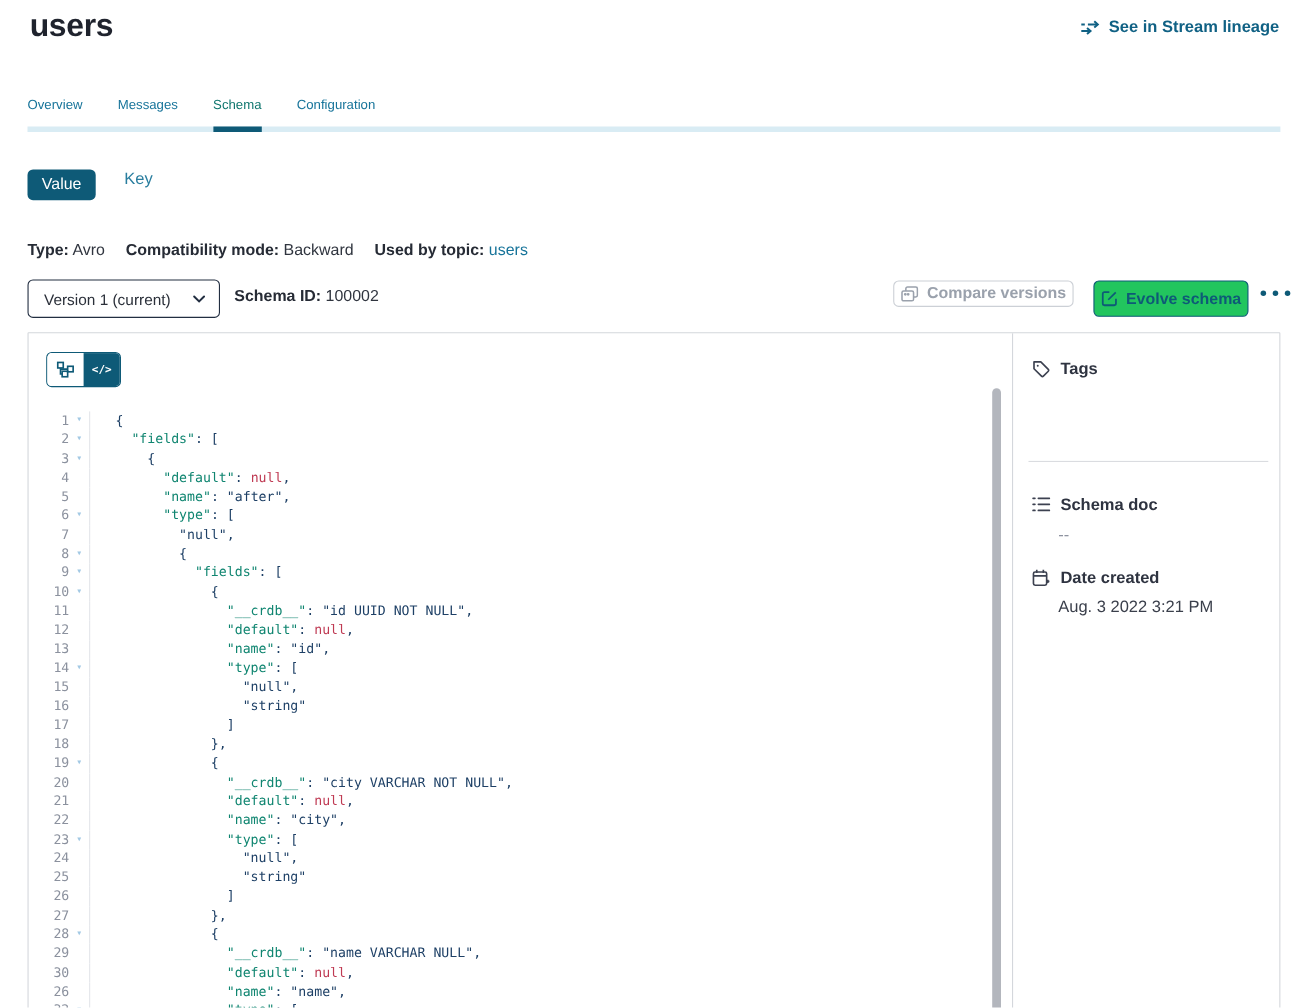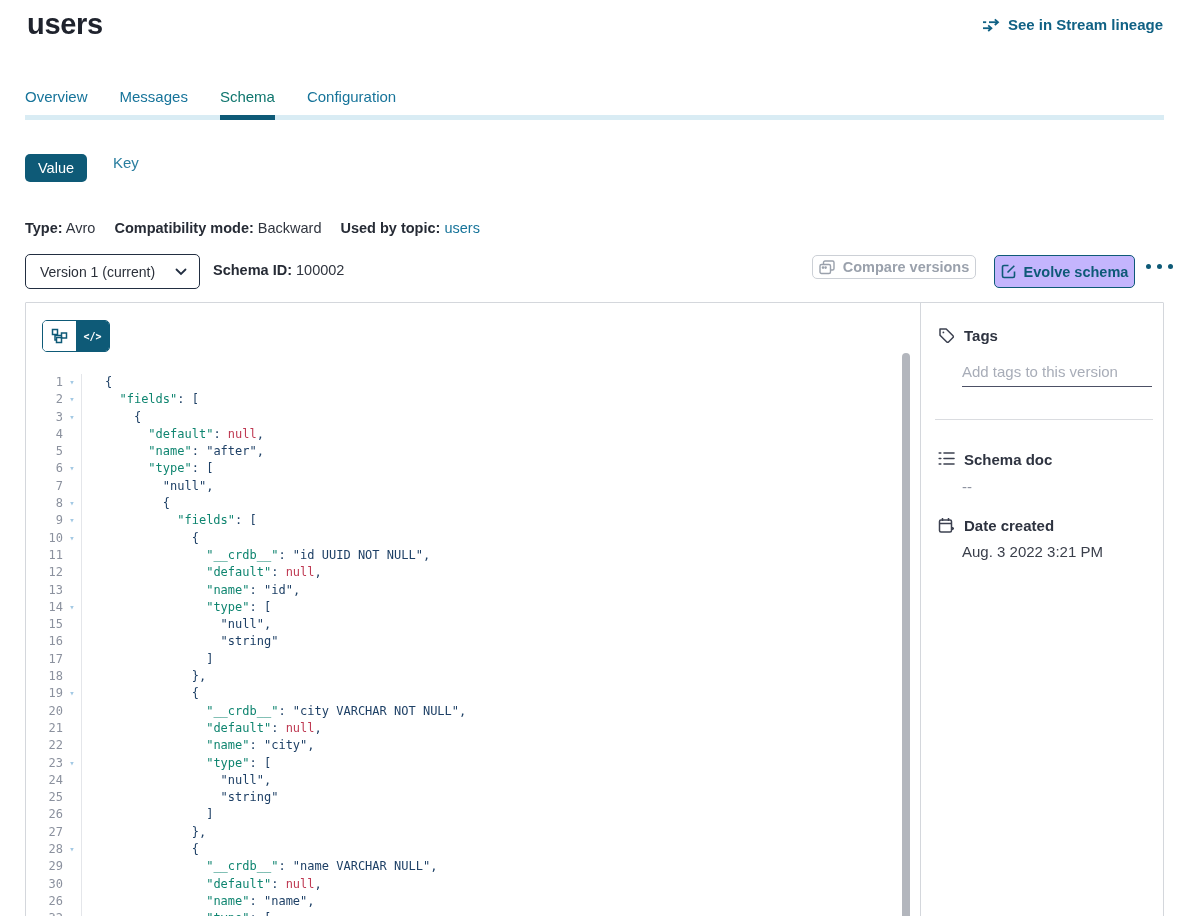--- a/index.html
+++ b/index.html
@@ -8,21 +8,21 @@
   .page { position:relative; width:1189px; height:916px; background:#fff; }
 
   
   .title { position:absolute; left:27px; top:8px; font-size:29px; font-weight:700;
            color:#1f232d; letter-spacing:-0.3px; }
   .lineage-link { position:absolute; right:26px; top:16px; display:flex; align-items:center;
                   gap:7px; color:#106184; font-size:15px; font-weight:600; cursor:pointer; }
 
   
   .tabs { position:absolute; left:25px; top:88px; right:25px; height:32px; display:flex; gap:32px; }
-  .tab { font-size:15px; color:#17749a; padding-bottom:13px; cursor:pointer; position:relative; z-index:2; }
+  .tab { font-size:12px; color:#17749a; padding-bottom:13px; cursor:pointer; position:relative; z-index:2; }
   .tab.active { color:#0f766e; font-weight:500; border-bottom:5px solid #0e5a77; }
   .tab-underline { position:absolute; left:25px; right:25px; top:115px; height:5px; background:#d9ecf4; z-index:1; }
 
   
   .vk-toggle { position:absolute; left:25px; top:154px; display:flex; align-items:flex-start; gap:26px; }
   .value-btn { background:#0e5a77; color:#fff; font-size:14.5px; padding:6px 13px;
                border:none; border-radius:5px; cursor:pointer; font-family:inherit; }
   .key-link { color:#2a7e9f; font-size:15px; cursor:pointer; }
 
   
@@ -36,21 +36,21 @@
   .version-select { position:absolute; left:25px; top:2px; width:175px; height:35px;
                     border:1.4px solid #222e41; border-radius:5px; display:flex; align-items:center;
                     padding:0 12px 0 14px; font-size:14px; color:#2b303a; cursor:pointer; background:#fff; }
   .version-select .vlabel { flex:1; }
   .schema-id { position:absolute; left:213px; top:10px; font-size:14.5px; color:#30353f; }
   .schema-id b { font-weight:700; color:#262b35; }
   .compare-btn { position:absolute; left:812px; top:3px; width:164px; height:24px; border:1px solid #ccd0d6;
                  border-radius:5px; background:#fff; display:flex; align-items:center; justify-content:center;
                  gap:8px; font-size:14.5px; font-weight:600; color:#9aa1ac; cursor:default; }
   .evolve-btn { position:absolute; left:994px; top:3px; width:141px; height:33px; border:1px solid #0e5a77;
-                border-radius:5px; background:#c4b5fd; display:flex; align-items:center; justify-content:center;
+                border-radius:5px; background:#22c55e; display:flex; align-items:center; justify-content:center;
                 gap:8px; font-size:14.5px; font-weight:700; color:#0e5a77; cursor:pointer; }
   .more-btn { position:absolute; left:1146px; top:12px; display:flex; gap:6px; cursor:pointer; }
   .more-btn i { width:5px; height:5px; border-radius:50%; background:#0e5a77; }
 
   
   .main-box { position:absolute; left:25px; top:302px; width:1139px; height:640px;
               border:1px solid #d4d7dc; border-radius:1px; background:#fff; }
   .code-panel { position:absolute; left:0; top:0; width:895px; height:100%;
                 border-right:1px solid #d4d7dc; overflow:hidden; }
 
@@ -367,21 +367,20 @@
 
       <div class="side-head" style="top:24px">
         <span>
           <svg width="17" height="17" viewBox="0 0 17 17" fill="none" stroke="#3c4150" stroke-width="1.5" stroke-linejoin="round">
             <path d="M2 2 h6.2 L15 8.8 a1.2 1.2 0 0 1 0 1.7 L10.5 15 a1.2 1.2 0 0 1 -1.7 0 L2 8.2 Z"></path>
             <circle cx="5.4" cy="5.4" r="0.9" fill="#3c4150" stroke="none"></circle>
           </svg>
         </span>
         <span>Tags</span>
       </div>
-      <input class="tags-input" type="text" placeholder="Add tags to this version" style="">
       <div class="side-divider"></div>
 
       <div class="side-head" style="top:148px">
         <span>
           <svg width="17" height="15" viewBox="0 0 17 15" fill="none" stroke="#3c4150" stroke-width="1.6" stroke-linecap="round">
             <path d="M1.2 2 h1.6 M6 2 h10"></path>
               <path d="M1.2 7.5 h1.6 M6 7.5 h10"></path>
               <path d="M1.2 13 h1.6 M6 13 h10"></path>
           </svg>
         </span>

